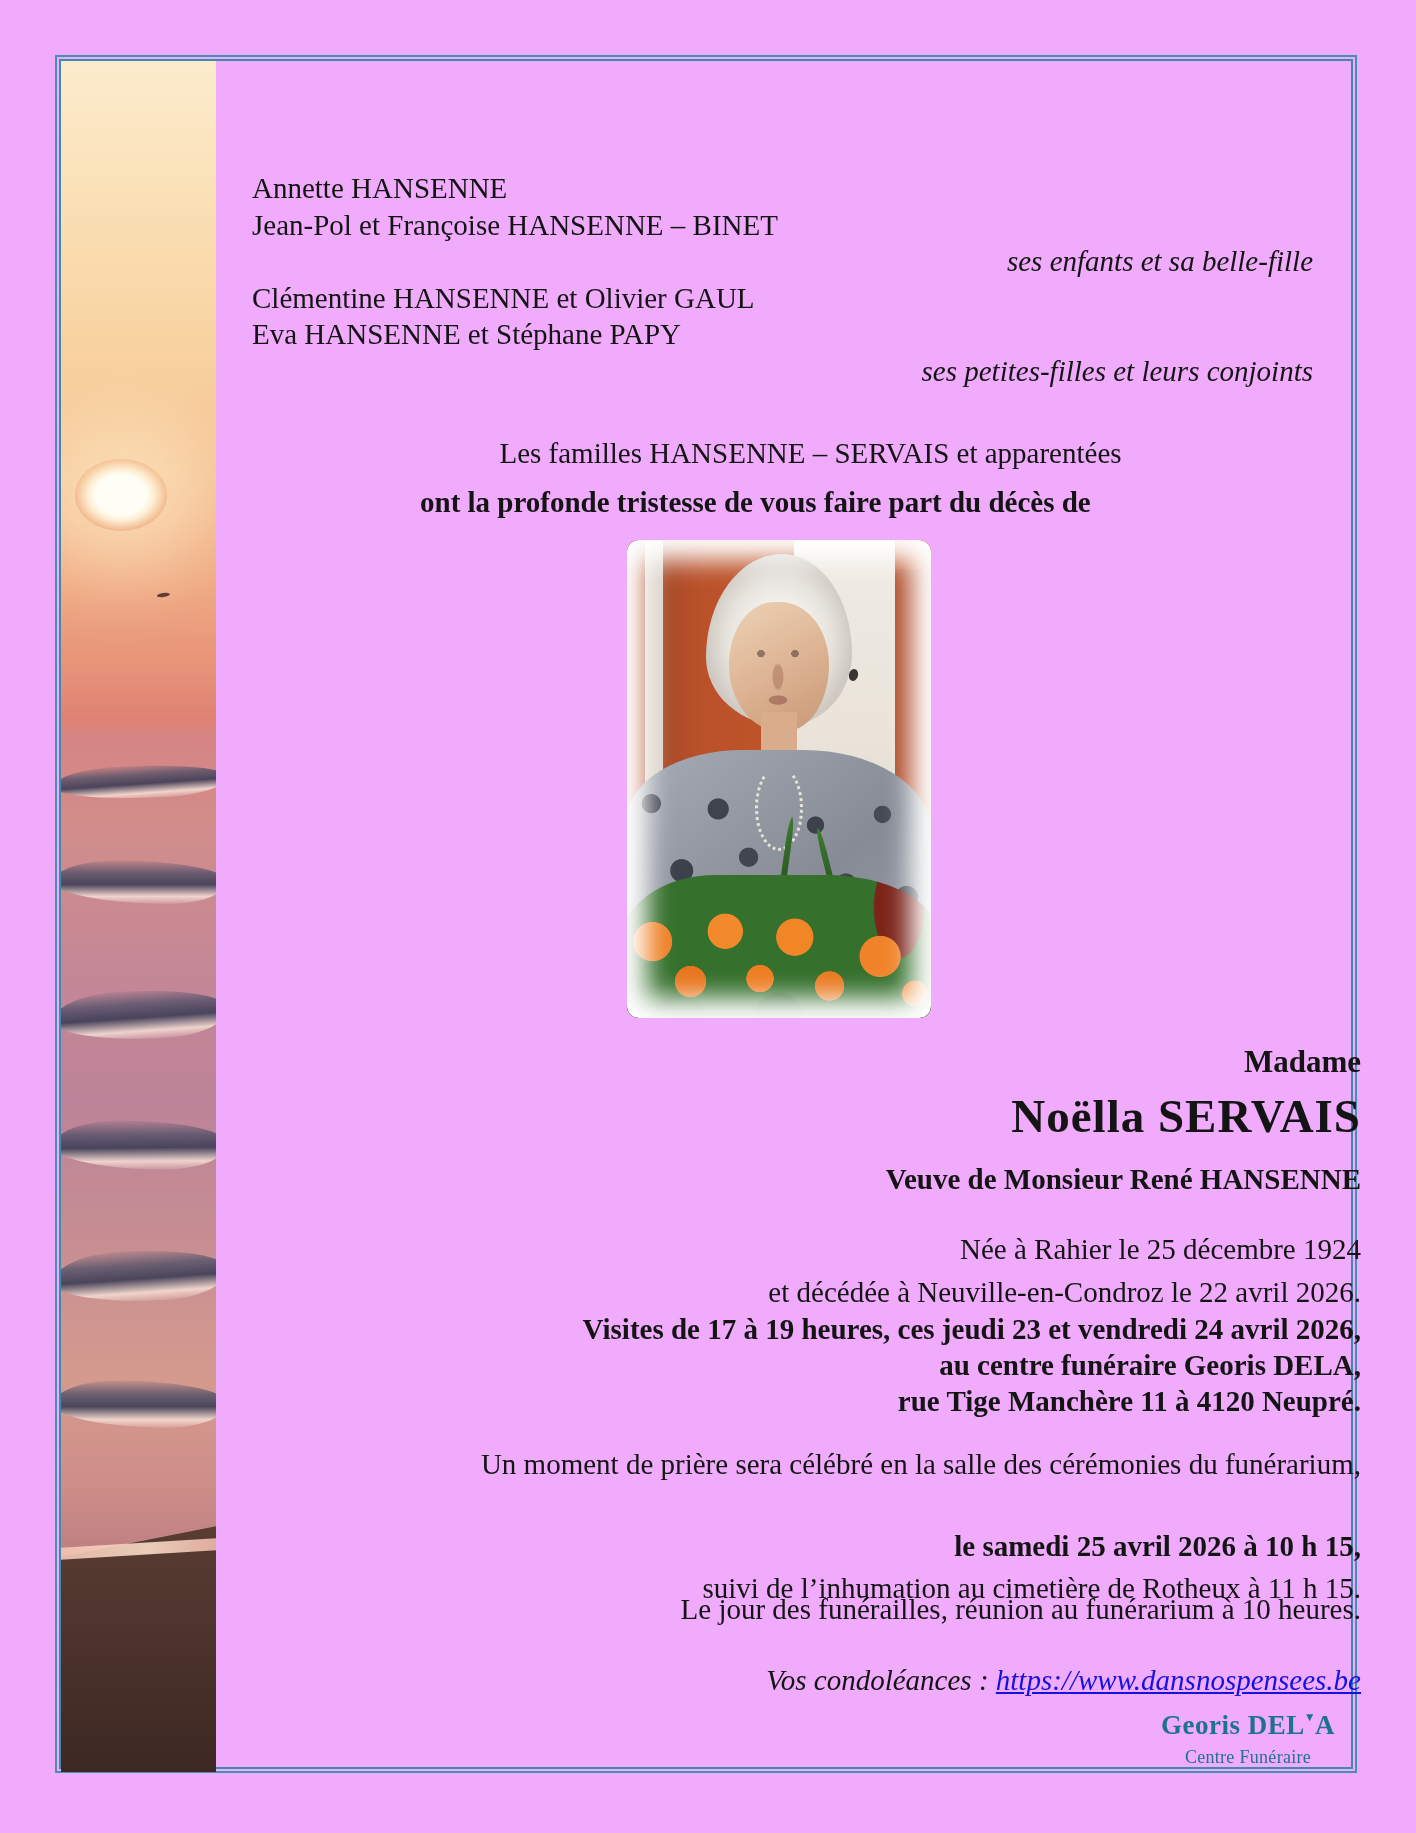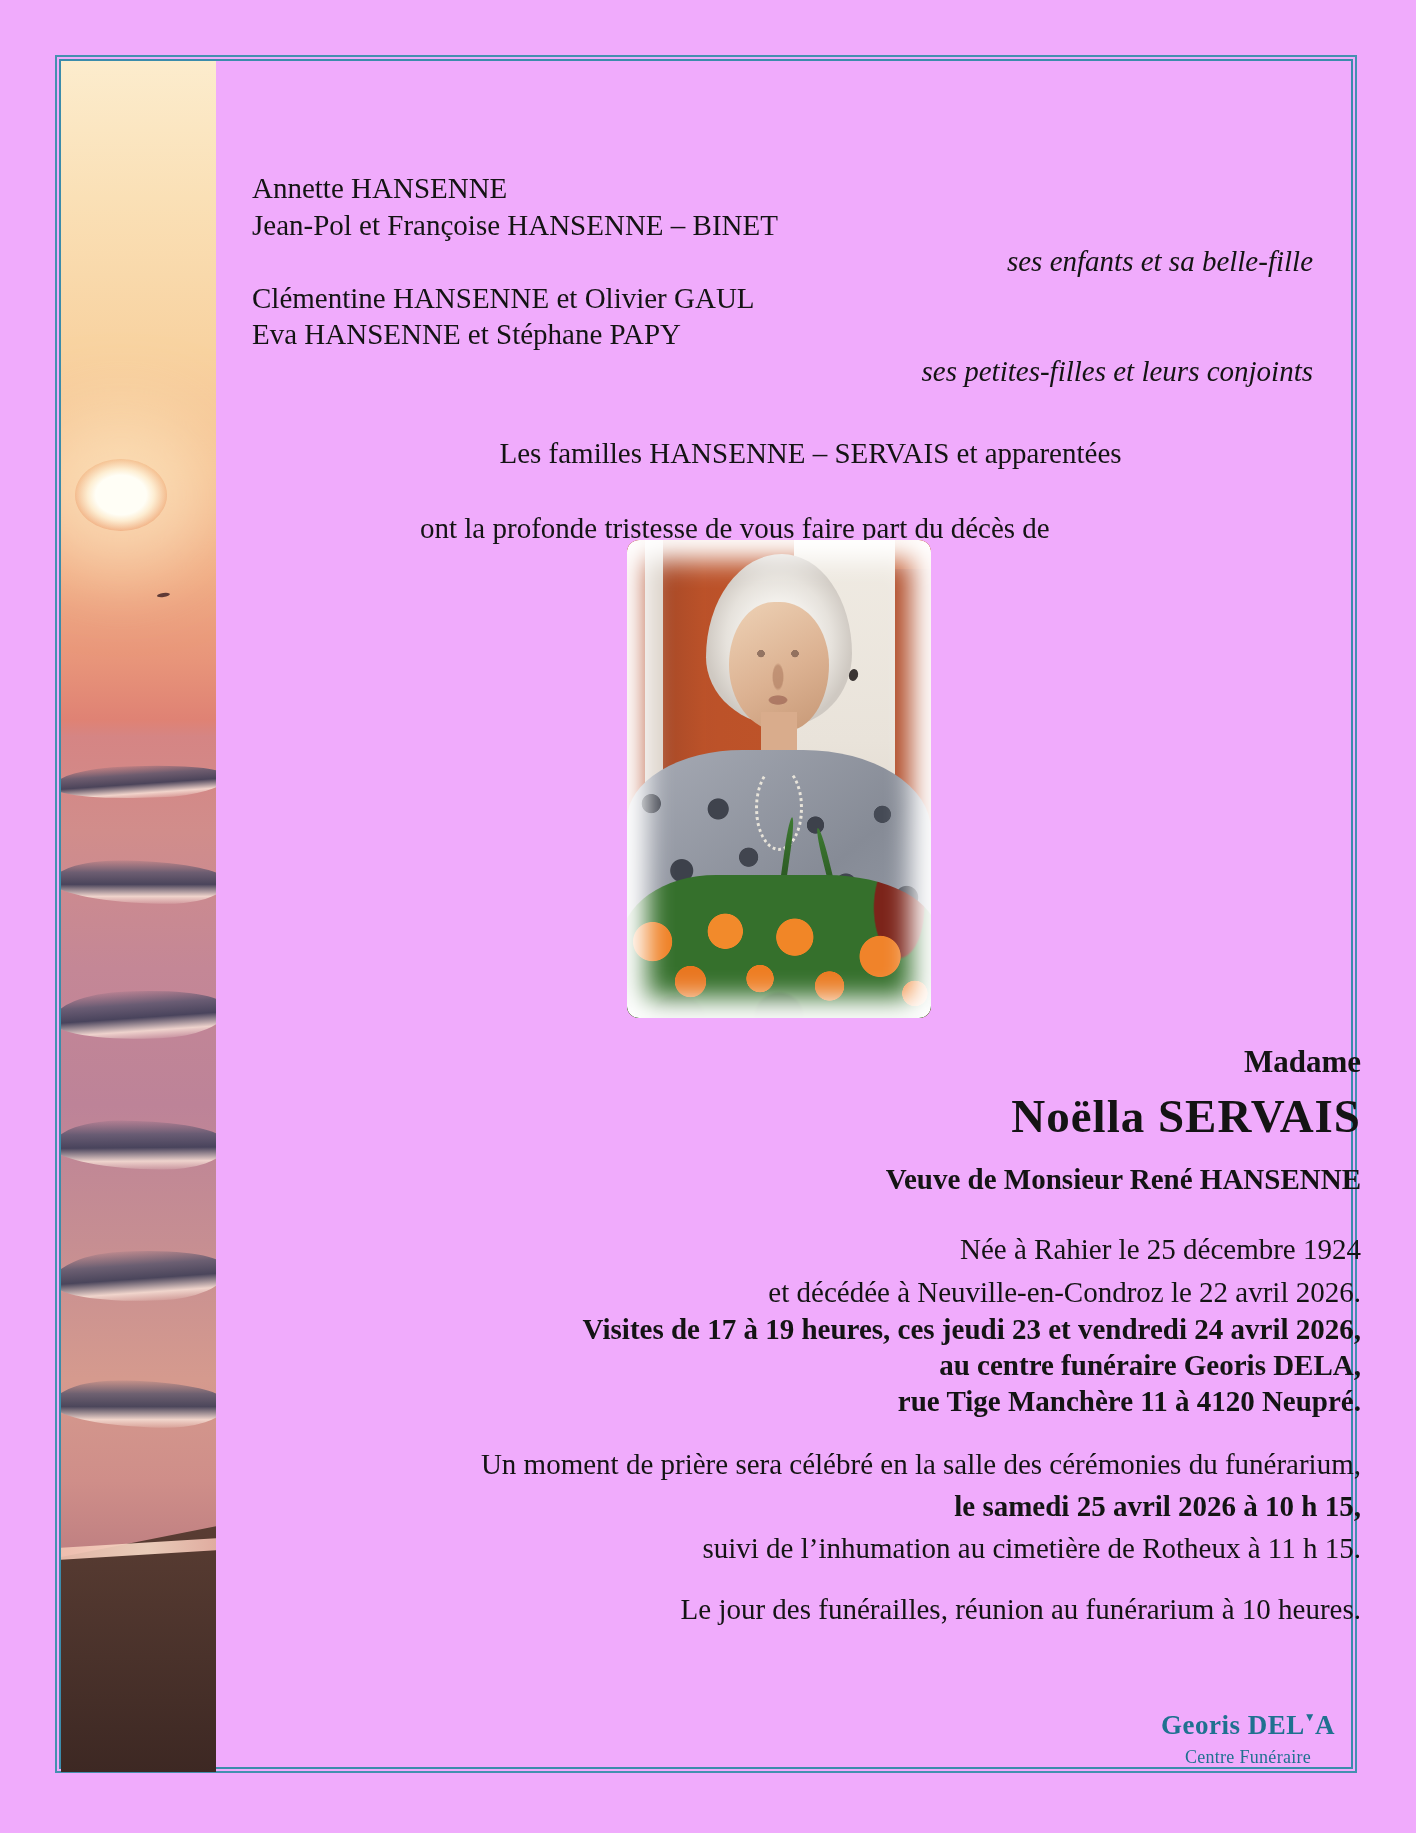--- a/index.html
+++ b/index.html
@@ -38,30 +38,30 @@
   .foam{position:absolute;left:-8px;top:1482px;width:172px;height:12px;border-radius:8px;
         background:linear-gradient(90deg,#f2c2b2,#f9dcc8 55%,#eeb4a8);opacity:.9;transform:rotate(-3.5deg);}
 
   
   .band{position:absolute;left:216px;width:1145px;box-sizing:border-box;}
   .fs{font-size:29px;line-height:36.6px;}
   .family-block{top:170px;}
   .name-line{padding-left:36px;text-align:left;}
   .caption-line{font-style:italic;text-align:right;padding-right:48px;}
   .families-line{top:435px;padding-left:44px;text-align:center;}
-  .intro-line{top:510px;padding-left:204px;}
+  .intro-line{top:484px;padding-left:204px;font-weight:bold;}
 
   .centered{text-align:right;}
   .madame{top:1044px;font-weight:bold;font-size:31px;line-height:36px;}
   .deceased-name{top:1088px;font-weight:bold;font-size:47px;line-height:56px;letter-spacing:1px;}
   .widow{top:1161px;font-weight:bold;font-size:29px;line-height:36px;}
   .birth{top:1228px;font-size:29px;line-height:43px;}
   .visits{top:1311px;font-weight:bold;font-size:29px;line-height:36px;}
   .prayer{top:1443px;font-size:29px;line-height:42px;}
-  .prayer .bold-line{font-weight:bold;}
+  .prayer .bold-line{font-weight:bold;margin-top:40px;}
   .funeral-day{top:1591px;font-size:29px;line-height:36px;}
   .condolences{top:1662px;font-size:29px;line-height:36px;font-style:italic;}
   .condolences a{color:#1512e0;text-decoration:underline;cursor:pointer;}
 
   
   .photo{position:absolute;left:627px;top:540px;width:304px;height:478px;overflow:hidden;
          border-radius:12px;background:linear-gradient(90deg,#b24d2c 0%,#bc5229 30%,#c25628 100%);}
   .door-strip{position:absolute;left:6%;top:0;width:6%;height:64%;background:#dcd3ca;}
   .wall-shadow{position:absolute;left:12%;top:0;width:14%;height:66%;
                background:linear-gradient(90deg,#a84a28,#bc5229);}
@@ -196,20 +196,23 @@
   </div>
 
   <div class="band centered prayer">
     <div>Un moment de prière sera célébré en la salle des cérémonies du funérarium,</div>
     <div class="bold-line">le samedi 25 avril 2026 à 10 h 15,</div>
     <div>suivi de l’inhumation au cimetière de Rotheux à 11 h 15.</div>
   </div>
 
   <div class="band centered funeral-day">Le jour des funérailles, réunion au funérarium à 10 heures.</div>
 
+  <div class="band centered condolences">
+    <span>Vos condoléances</span><span> : </span><a>https://www.dansnospensees.be</a>
+  </div>
 
   <div class="logo">
     <div class="logo-brand">
       <span>Georis DEL</span><span class="logo-mark">▼</span><span>A</span>
     </div>
     <div class="logo-sub">Centre Funéraire</div>
   </div>
 
 </div>
 

